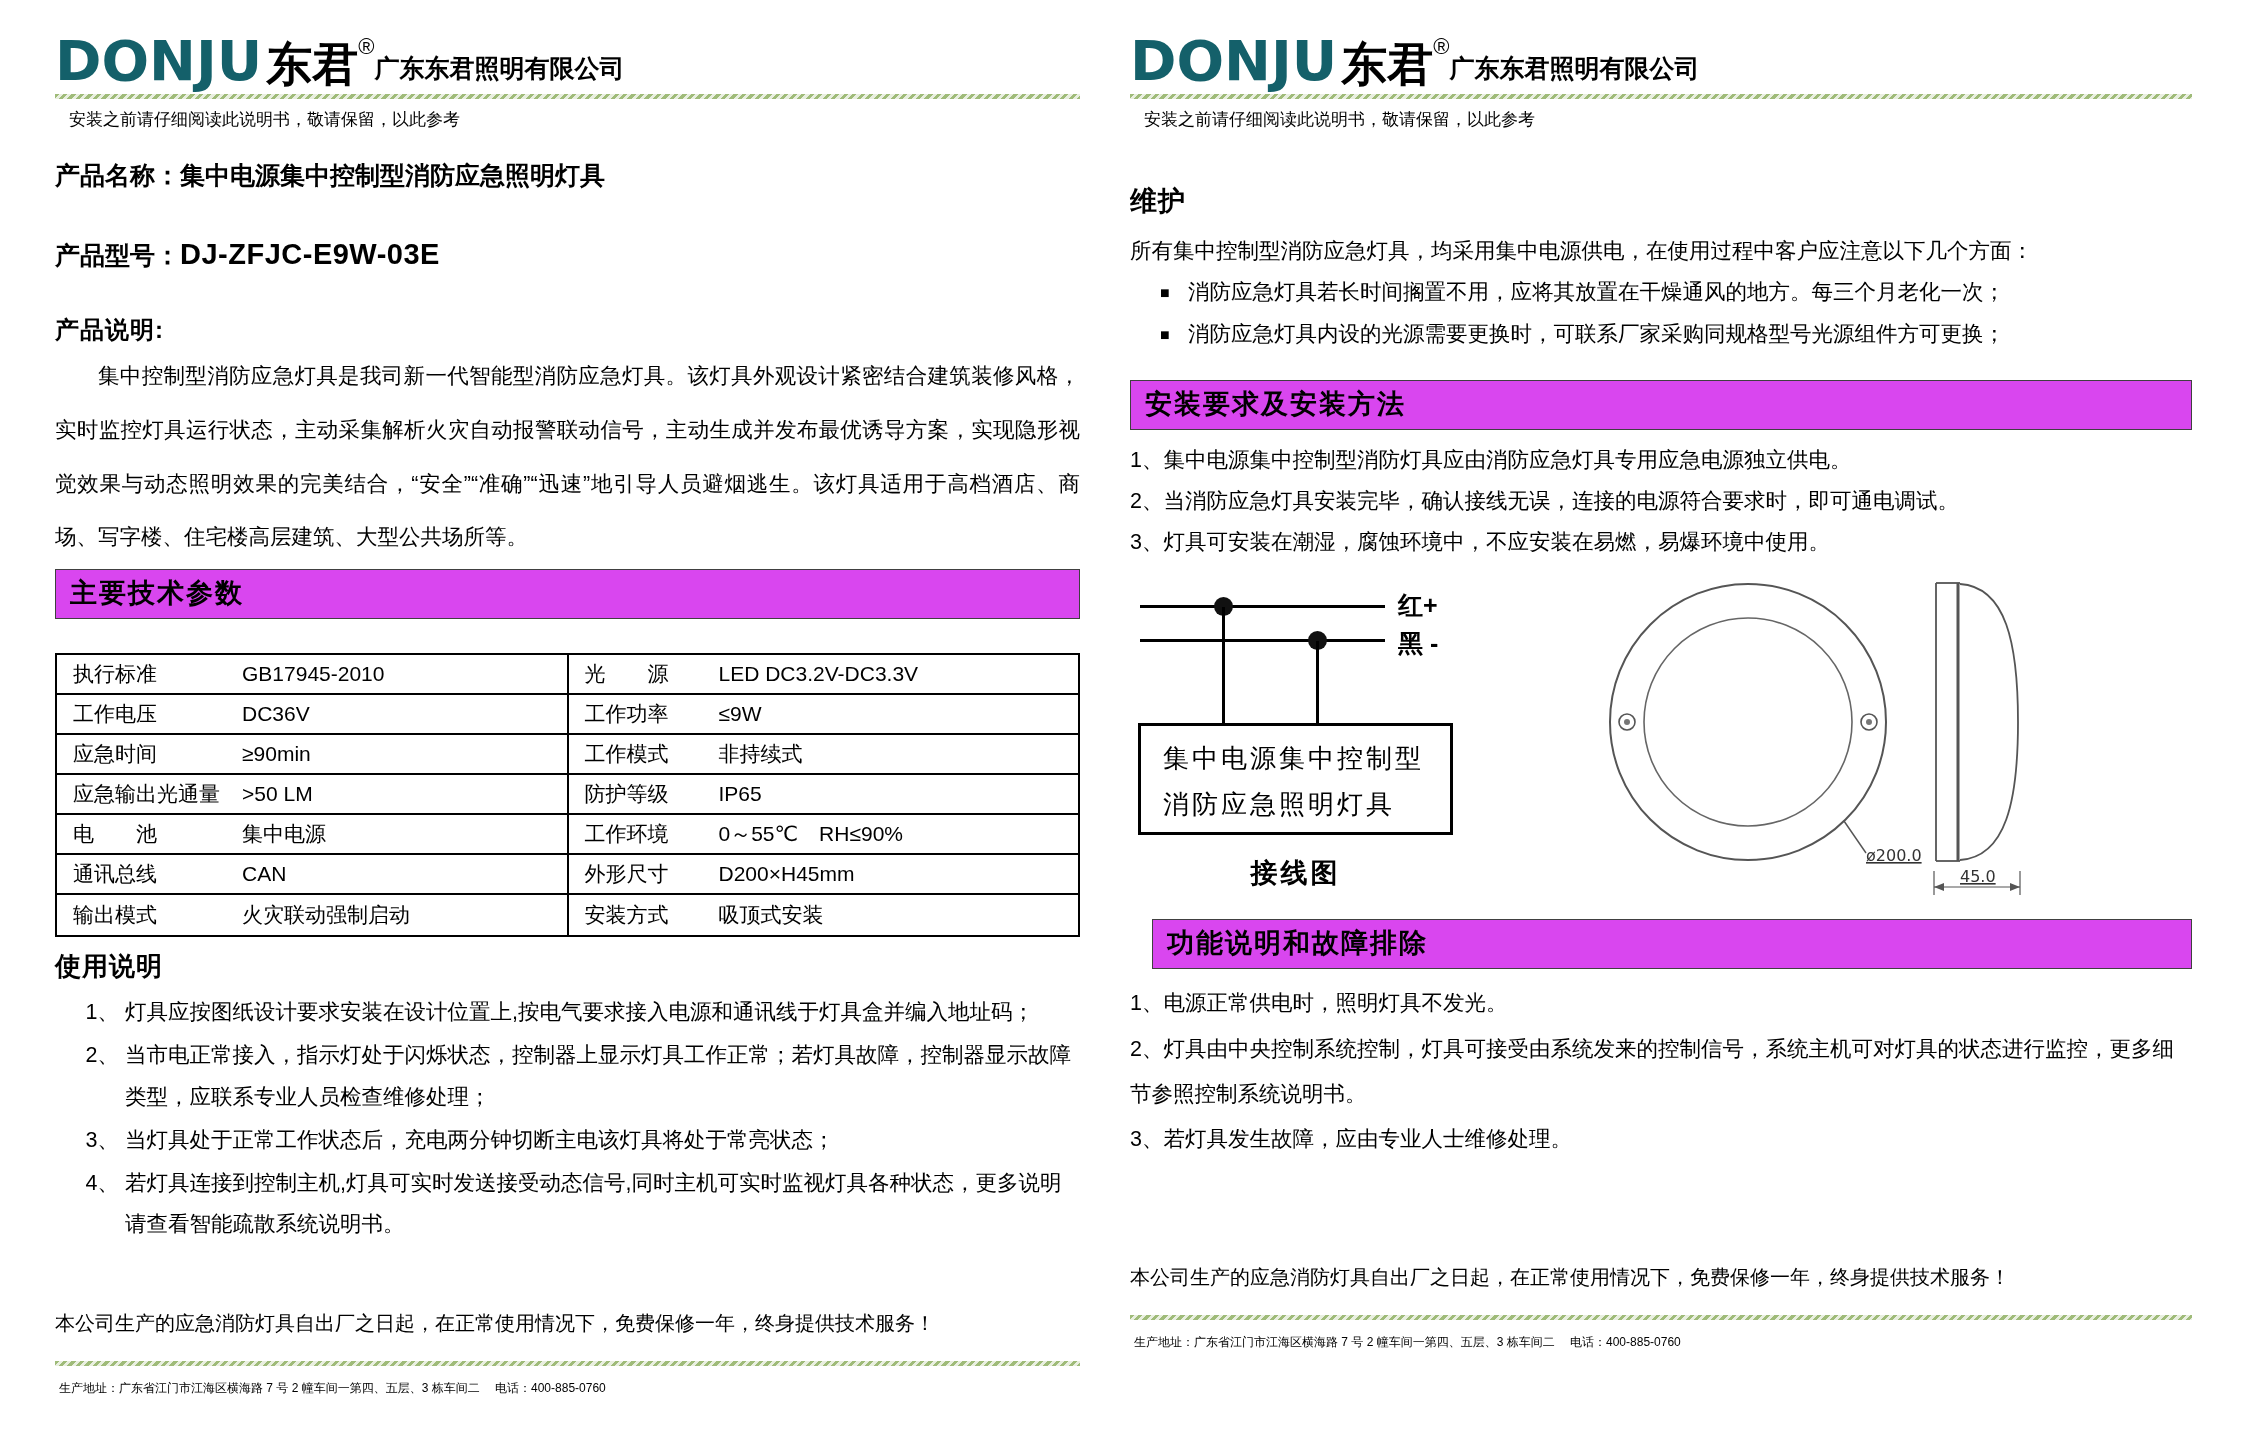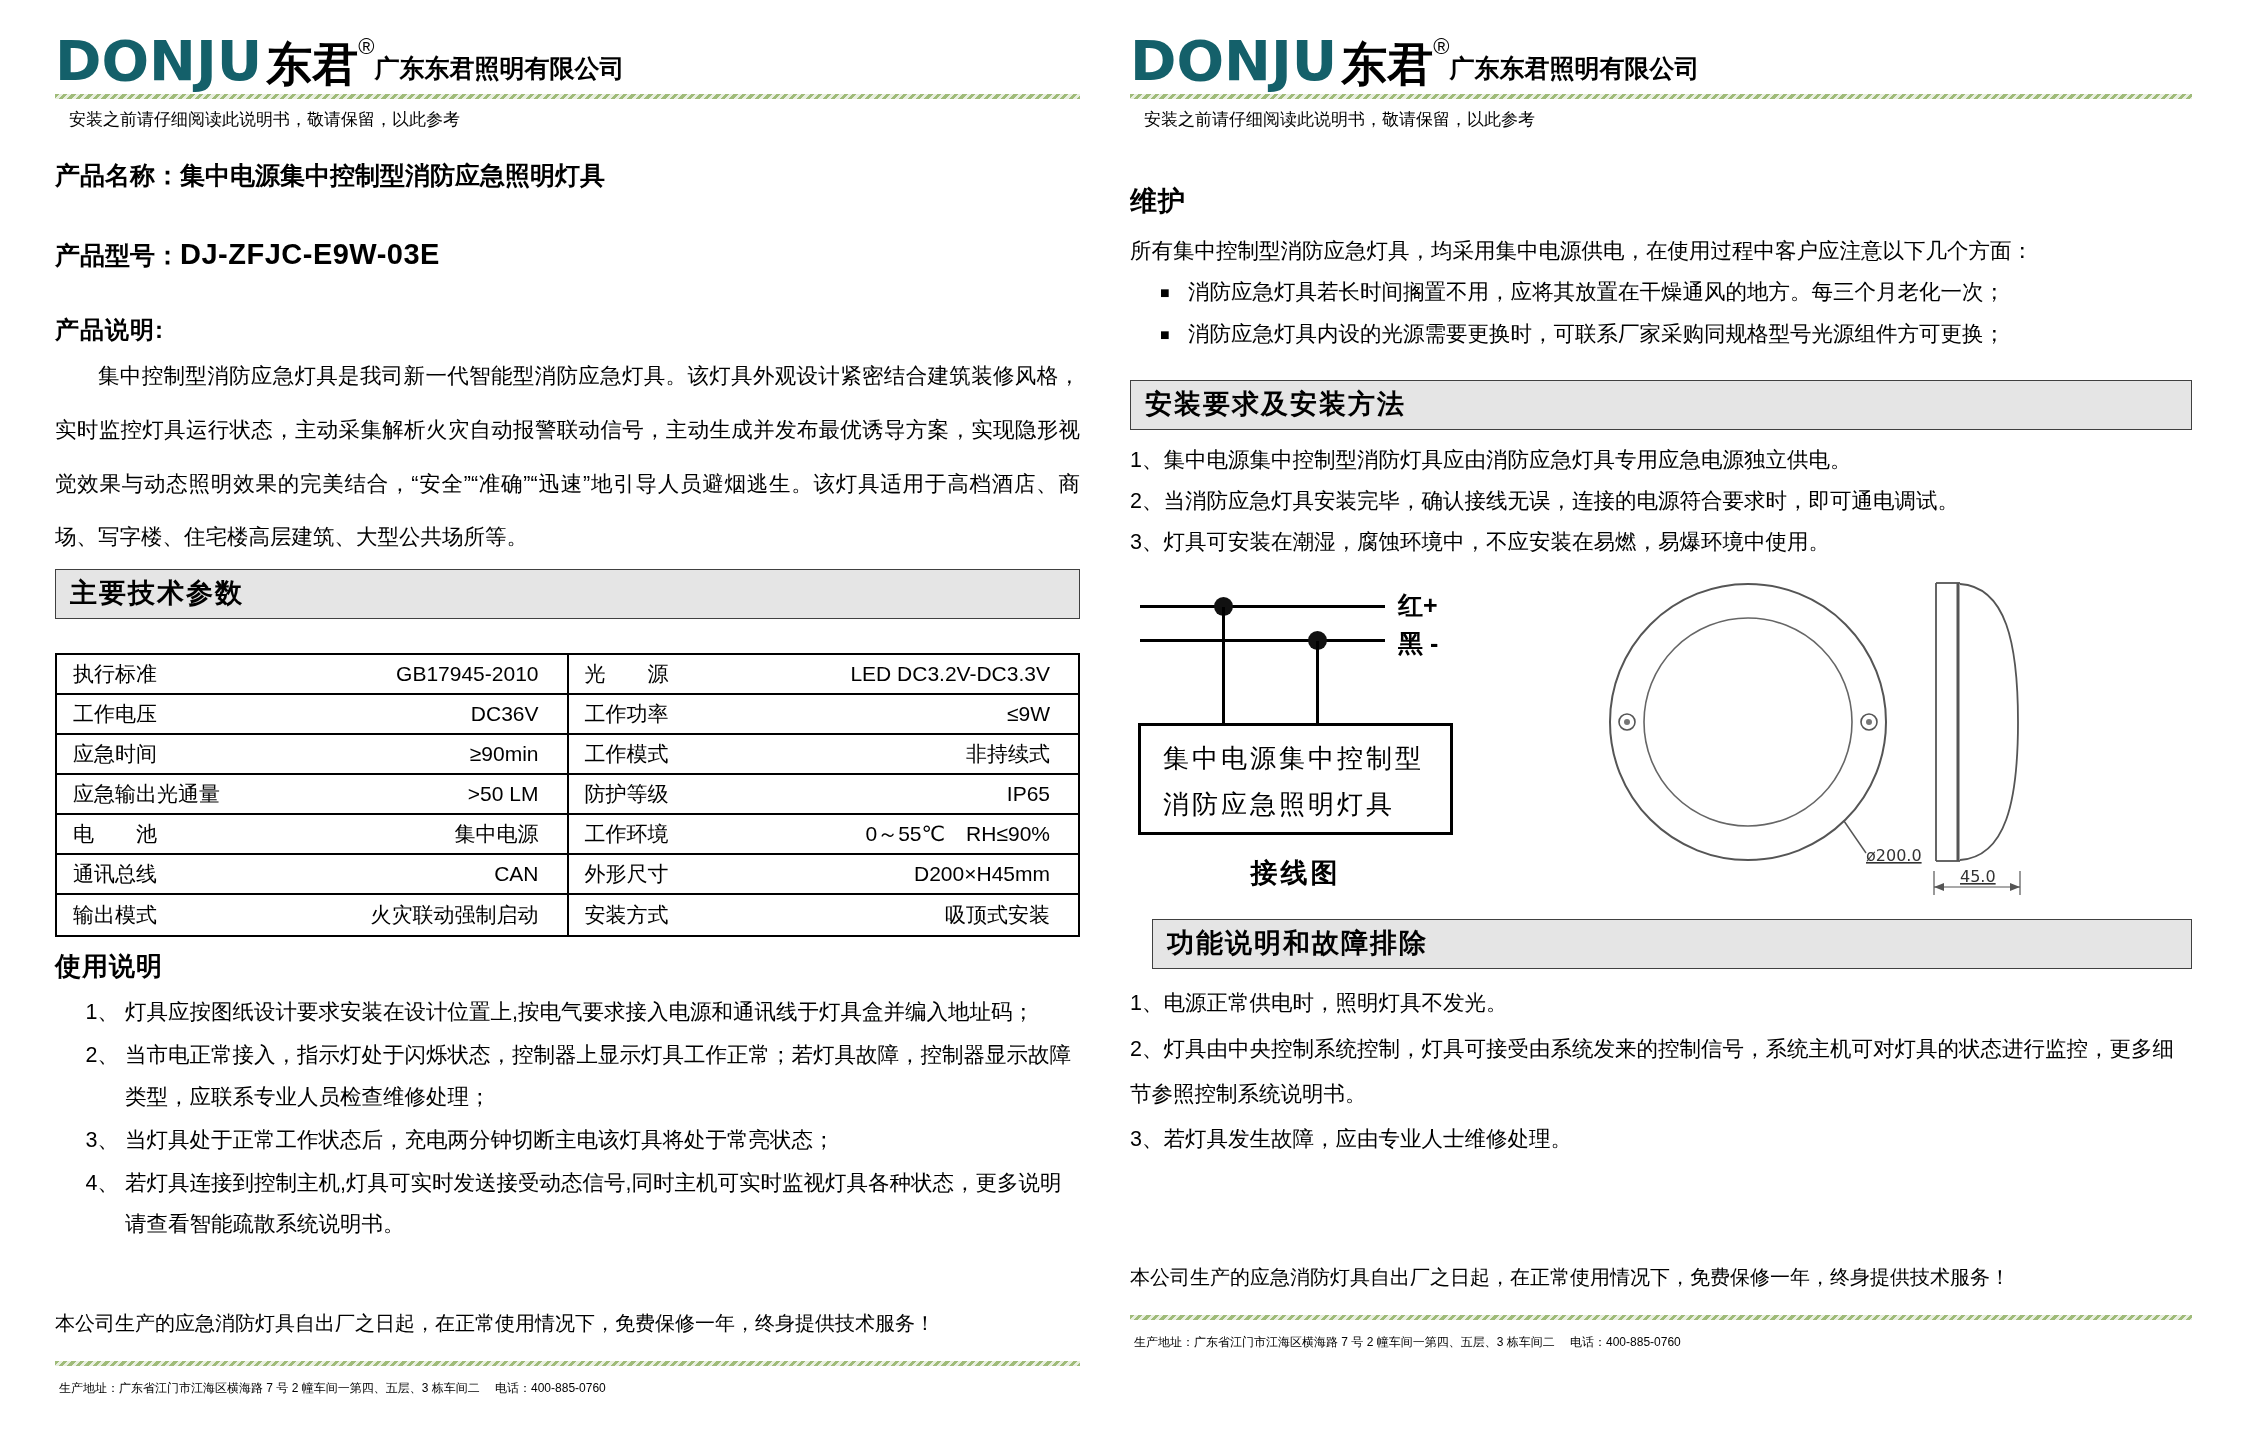--- a/index.html
+++ b/index.html
@@ -24,32 +24,32 @@
   .notice { font-size:17px; margin-top:9px; padding-left:14px; }
 
   
   .doc-title { margin-top:30px; text-align:center; font-size:37px; font-weight:800; letter-spacing:3px; }
   .product-name { margin-top:28px; font-size:25px; font-weight:700; }
   .product-model { margin-top:46px; font-size:25px; font-weight:700; }
   .model-value { font-size:29px; font-weight:600; letter-spacing:.5px; }
   .desc-heading { margin-top:42px; font-size:24px; font-weight:800; letter-spacing:1px; }
   .description { margin-top:4px; font-size:21.5px; line-height:2.5; text-align:justify; text-indent:2em; }
 
-  .section-bar { background:#e5e5e5; border:1px solid #404040; font-size:27px; font-weight:800;
+  .section-bar { background:#d946ef; border:1px solid #404040; font-size:27px; font-weight:800;
     padding:5px 0 7px 14px; letter-spacing:2px; }
   .bar-params { margin-top:4px; }
 
   .param-table { margin-top:34px; border:2px solid #000; font-size:21px; }
   .param-row { display:flex; border-bottom:2px solid #000; height:40px; }
   .param-row:last-child { border-bottom:none; }
   .param-cell { flex:1; display:flex; align-items:center; min-width:0; }
   .param-cell.first { border-right:2px solid #000; }
   .p-label { flex:0 0 185px; padding-left:16px; white-space:nowrap; }
   .param-cell.second .p-label { flex-basis:150px; }
-  .p-value { flex:1; text-align:right; padding-right:28px; white-space:nowrap; }
+  .p-value { flex:1; text-align:left; padding-right:10px; white-space:nowrap; }
 
   .usage-heading { margin-top:12px; font-size:26px; font-weight:800; letter-spacing:1px; }
   .usage-list { margin-top:8px; }
   .num-item { display:flex; font-size:21.5px; line-height:1.92; margin-top:2px; }
   .num-item .num { flex:0 0 52px; text-align:right; padding-right:6px; }
   .num-item .txt { flex:1; }
   .usage-list .num-item { padding-left:18px; }
 
   
   .page-footer { position:absolute; left:0; right:0; }

